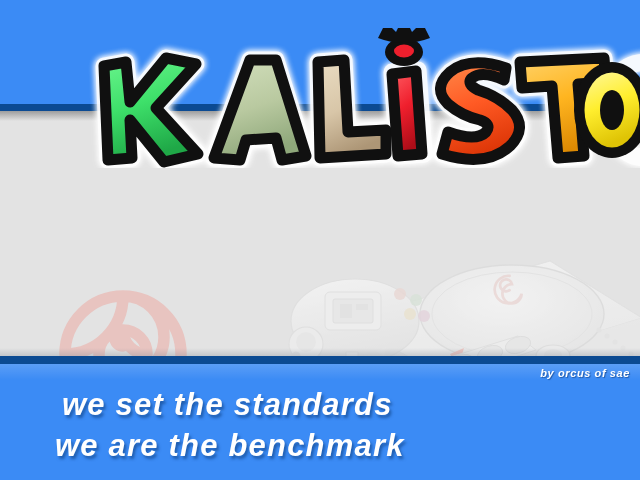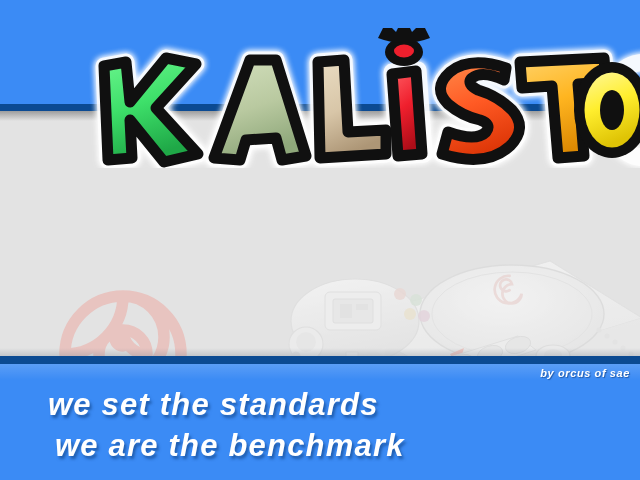--- a/index.html
+++ b/index.html
@@ -111,21 +111,21 @@
     width: 640px;
     color: #ffffff;
     font-family: "Liberation Sans", sans-serif;
     font-style: italic;
     font-weight: bold;
     font-size: 31px;
     letter-spacing: 1.2px;
     line-height: 41px;
     text-shadow: 2px 3px 3px rgba(10,55,115,0.55);
   }
-  .tagline .l1 { display: block; padding-left: 48px; }
+  .tagline .l1 { display: block; padding-left: 62px; }
   .tagline .l2 { display: block; padding-left: 55px; }
 </style>
 </head>
 <body>
 
 <div id="stage">
 
   <div class="band-top"></div>
 
   <div class="band-mid">

